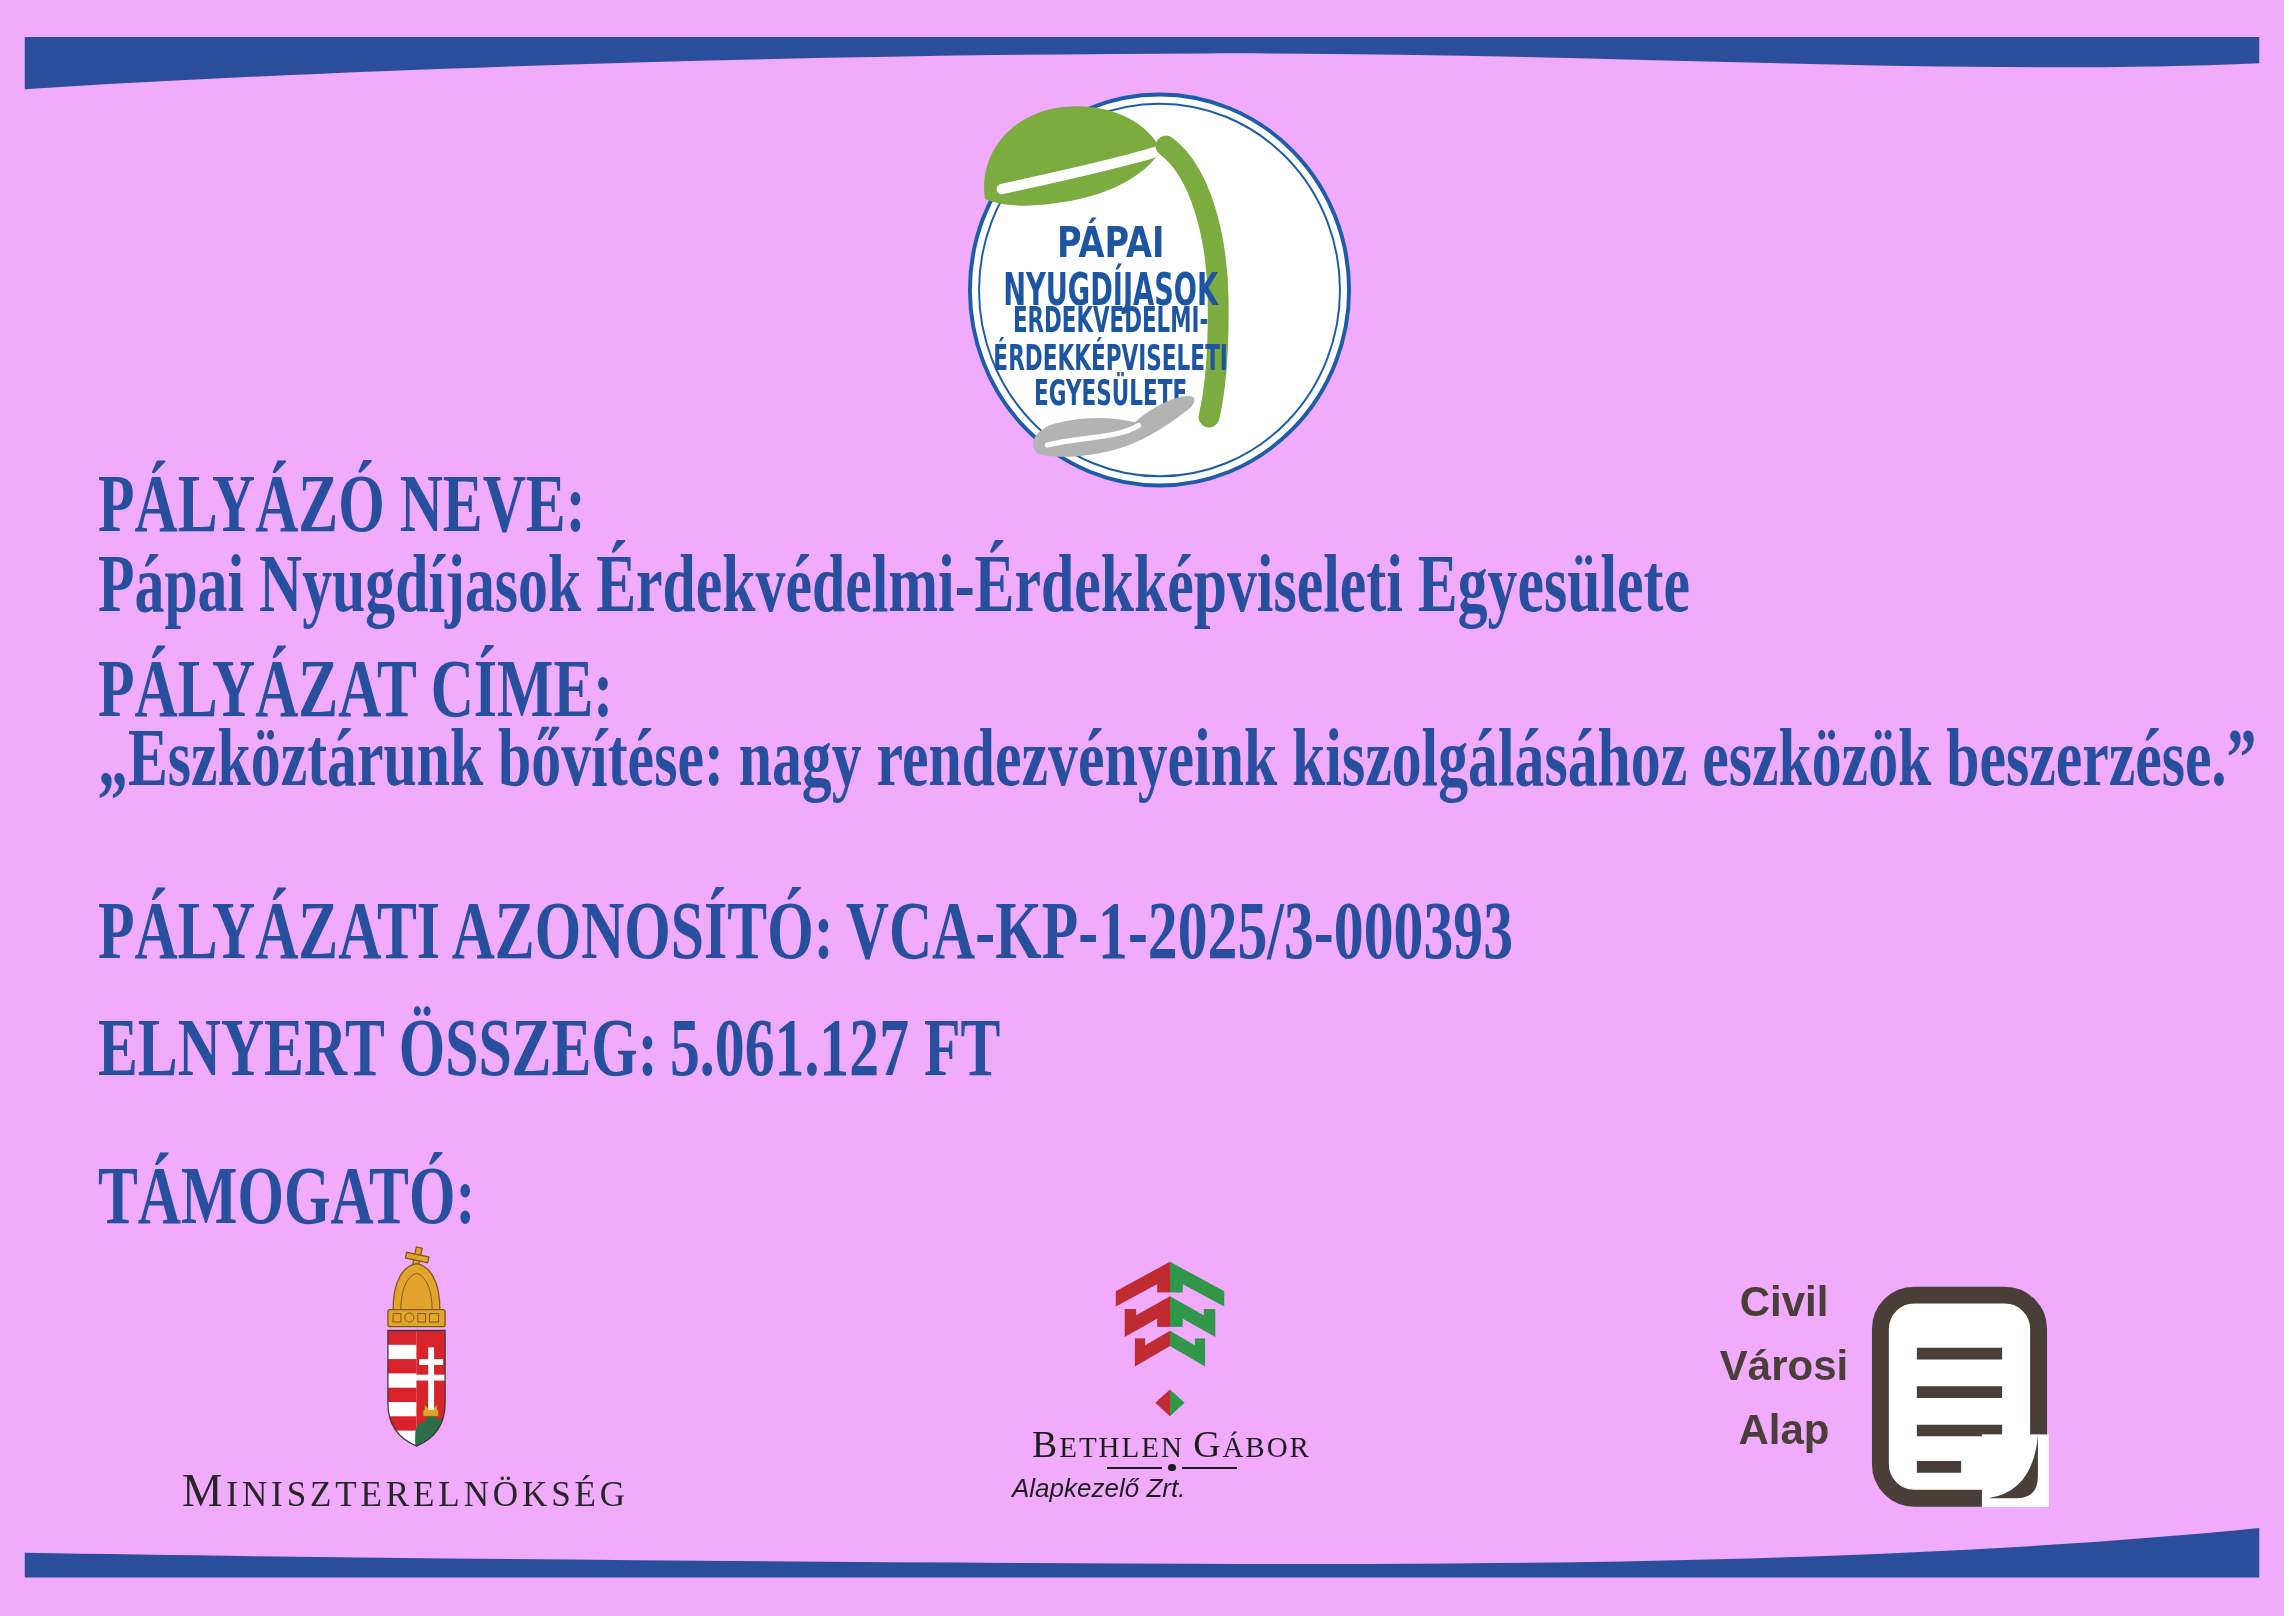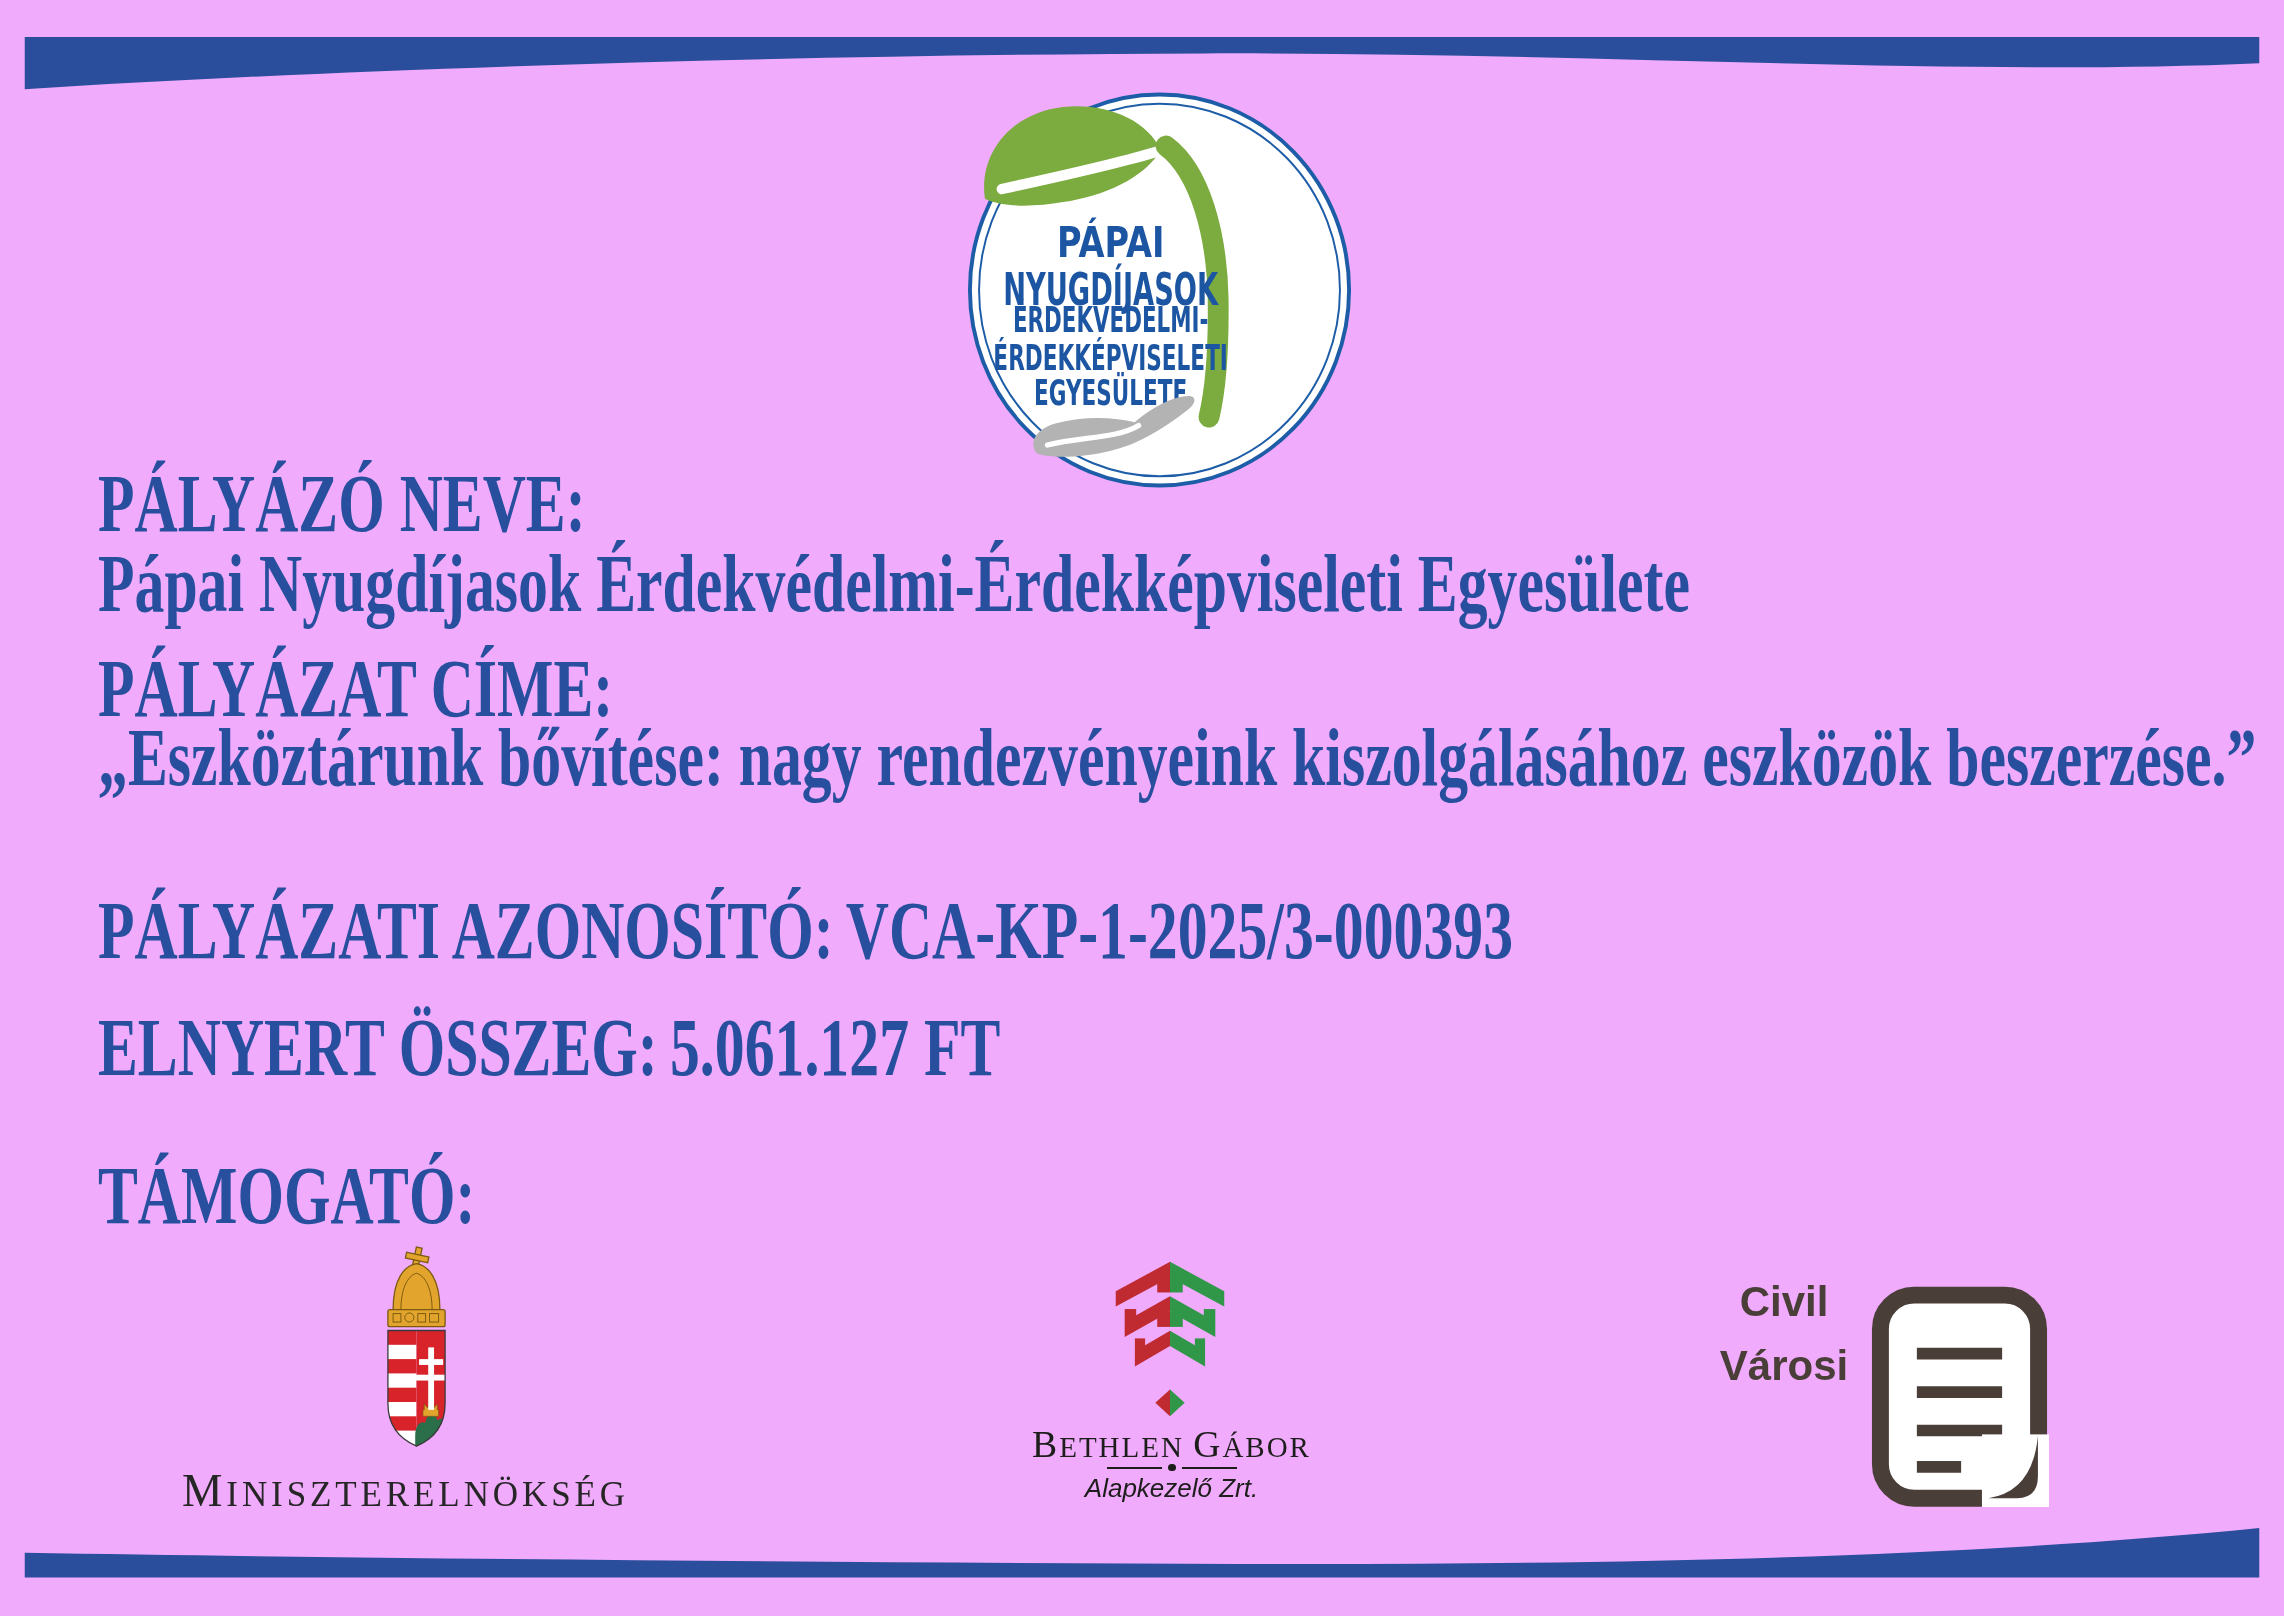--- a/index.html
+++ b/index.html
@@ -55,21 +55,21 @@
   .ini{font-size:1.3em;}
   .bethlen-shield{position:absolute;left:1103px;top:1258px;width:134px;height:154px;}
   .bethlen-name{
     position:absolute;left:1012px;top:1422px;width:319px;text-align:center;
     font:400 29px "Liberation Serif",serif;letter-spacing:2px;color:var(--bethlen-ink);white-space:nowrap;
   }
   .bethlen-divider{position:absolute;left:1107px;top:1464px;width:130px;display:flex;align-items:center;gap:6.5px;}
   .dline{flex:1;height:2px;background:var(--bethlen-ink);}
   .ddot{width:7.2px;height:7.2px;border-radius:50%;background:var(--bethlen-ink);}
   .bethlen-sub{
-    position:absolute;left:1012px;top:1473px;width:319px;text-align:center;
+    position:absolute;left:1012px;top:1473px;width:319px;text-align:left;
     font:italic 400 26px "Liberation Sans",sans-serif;color:var(--bethlen-ink);
   }
   .varosi{
     position:absolute;left:1654px;top:1270px;width:260px;text-align:center;
     font:700 42px "Liberation Sans",sans-serif;color:var(--varosi-brown);line-height:64px;
   }
   .doc-icon{position:absolute;left:1870px;top:1286px;width:179px;height:221px;}
 </style>
 </head>
 <body>
@@ -181,20 +181,21 @@
   <div class="bethlen-divider">
     <span class="dline"></span>
     <span class="ddot"></span>
     <span class="dline"></span>
   </div>
   <div class="bethlen-sub">Alapkezelő Zrt.</div>
 
   <div class="varosi">
     <div>Civil</div>
     <div>Városi</div>
+    <div>Alap</div>
   </div>
   <div class="doc-icon">
     <svg viewBox="0 0 275 340">
       <rect x="16" y="14" width="243" height="312" rx="52" fill="#ffffff" style="stroke:var(--varosi-brown)" stroke-width="26"></rect>
       <g style="stroke:var(--varosi-brown)" stroke-width="18">
         <line x1="72" y1="104" x2="203" y2="104"></line>
         <line x1="72" y1="163" x2="203" y2="163"></line>
         <line x1="72" y1="222" x2="203" y2="222"></line>
         <line x1="72" y1="278" x2="140" y2="278"></line>
       </g>

